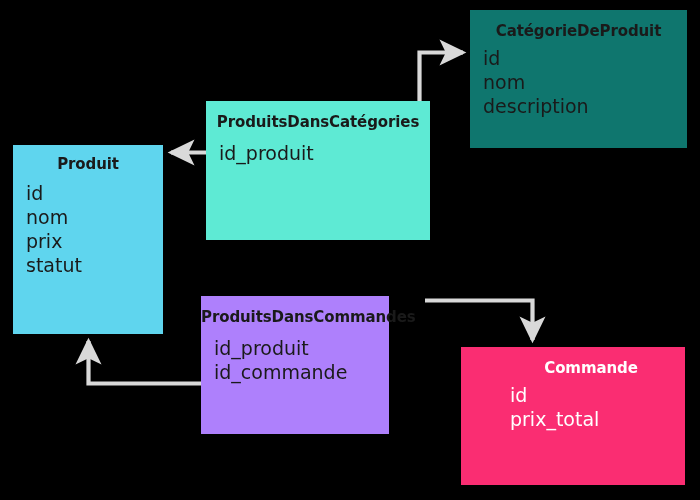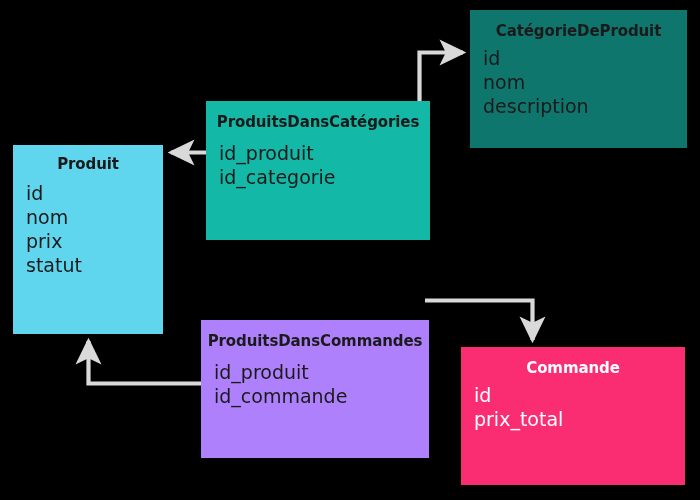--- a/index.html
+++ b/index.html
@@ -37,20 +37,21 @@
   }
   .field {
     font-size: 19px;
     color: #1a1a1a;
     line-height: 24px;
     white-space: nowrap;
   }
   .entity.light .entity-title,
   .entity.light .field {
     color: #ffffff;
+    margin-left: 36px;
   }
   #connectors {
     position: absolute;
     left: 0;
     top: 0;
     width: 700px;
     height: 500px;
     pointer-events: none;
   }
 </style>
@@ -78,38 +79,37 @@
   <div class="entity" style="left:13px; top:145px; width:150px; height:189px; background:#5fd5ee;">
     <div class="entity-title" style="top:10px;text-align:center;">Produit</div>
     <div class="entity-fields" style="top:36px;">
       <div class="field">id</div>
       <div class="field">nom</div>
       <div class="field">prix</div>
       <div class="field">statut</div>
     </div>
   </div>
 
-  <div class="entity" style="left:206px; top:101px; width:224px; height:139px; background:#14b8a6;">
+  <div class="entity" style="left:206px; top:101px; width:224px; height:139px; background:#5eead4;">
     <div class="entity-title" style="top:12px;">ProduitsDansCatégories</div>
     <div class="entity-fields" style="top:40px;">
       <div class="field">id_produit</div>
-      <div class="field">id_categorie</div>
     </div>
   </div>
 
   <div class="entity" style="left:470px; top:10px; width:217px; height:138px; background:#0f766e;">
     <div class="entity-title" style="top:12px;">CatégorieDeProduit</div>
     <div class="entity-fields" style="top:36px;">
       <div class="field">id</div>
       <div class="field">nom</div>
       <div class="field">description</div>
     </div>
   </div>
 
-  <div class="entity" style="left:201px; top:296px; width:228px; height:138px; background:#ae80fc;margin-top:24px;">
+  <div class="entity" style="left:201px; top:296px; width:188px; height:138px; background:#ae80fc;">
     <div class="entity-title" style="top:12px;">ProduitsDansCommandes</div>
     <div class="entity-fields" style="top:40px;">
       <div class="field">id_produit</div>
       <div class="field">id_commande</div>
     </div>
   </div>
 
   <div class="entity light" style="left:461px; top:347px; width:224px; height:138px; background:#fa2d72;">
     <div class="entity-title" style="top:12px;">Commande</div>
     <div class="entity-fields" style="top:36px;">

